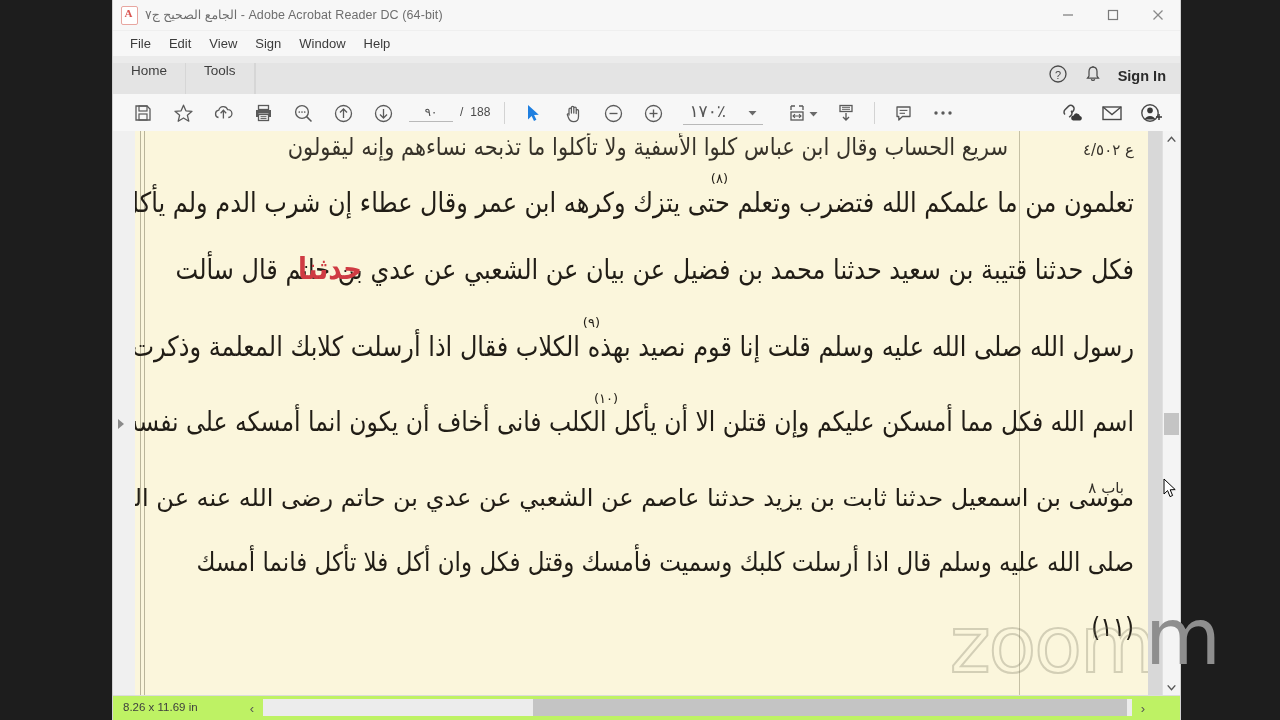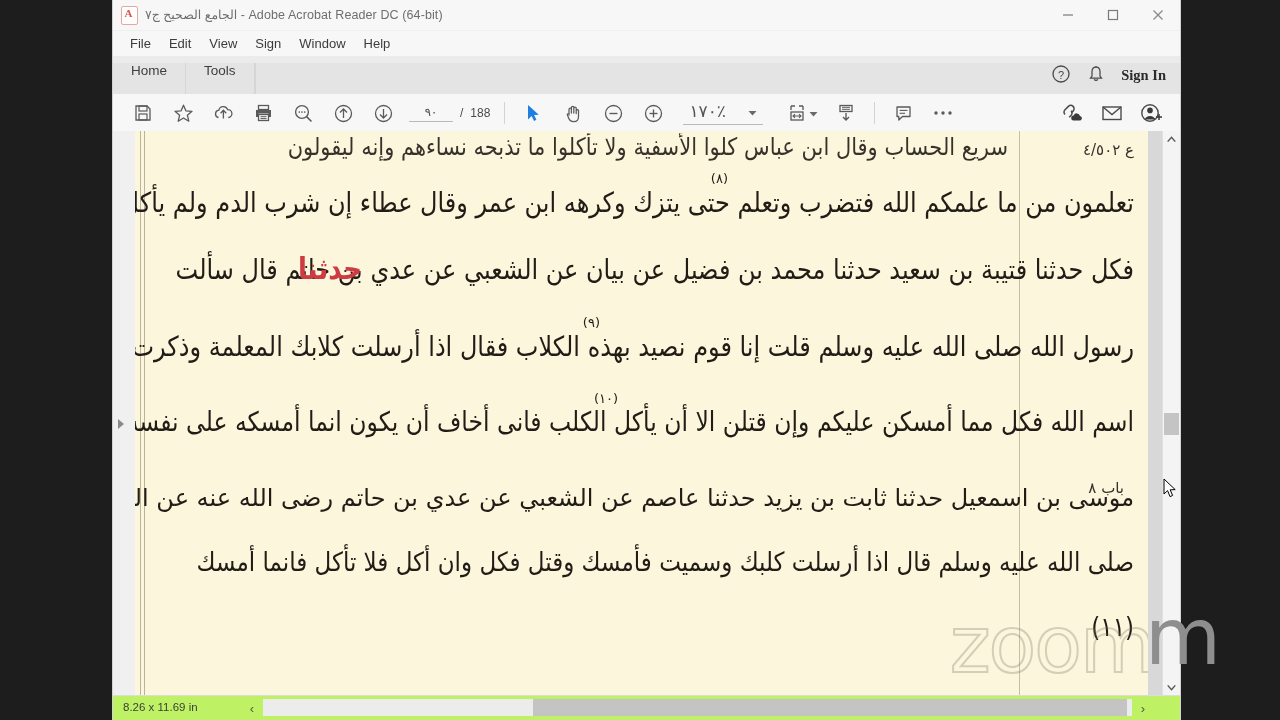--- a/index.html
+++ b/index.html
@@ -31,29 +31,29 @@
   
   #tabstrip{height:37px;background:#ebebeb;display:flex;align-items:flex-end;position:relative;}
   .tab{height:31px;display:flex;align-items:flex-start;padding:0 18px;font-size:13.5px;color:#3e3e3e;
        background:#e2e2e2;cursor:default;border-right:1px solid #d6d6d6;}
   .tab.plain{background:#e4e4e4;}
   .tab.active{background:#fff;height:37px;color:#2b2b2b;position:relative;}
   .tab-close{margin-left:16px;font-size:13px;color:#555;line-height:1;}
   #tab-right{flex:1;height:31px;background:#e4e4e4;border-left:1px solid #d6d6d6;}
   #signin-area{position:absolute;right:0;top:0;height:37px;display:flex;align-items:center;
                gap:16px;padding-right:14px;}
-  #signin-text{font-size:14.5px;color:#2b2b2b;font-weight:bold;font-family:Liberation Serif, serif;}
+  #signin-text{font-size:14.5px;color:#2b2b2b;font-weight:bold;}
 
   
   #toolbar{height:38px;background:#f7f7f7;display:flex;align-items:center;padding-left:10px;
            border-bottom:1px solid #e0e0e0;position:relative;}
   .tb{width:40px;height:38px;display:flex;align-items:center;justify-content:center;cursor:default;}
   .tb svg{display:block;}
   .sep{width:1px;height:22px;background:#d3d3d3;margin:0 8px;}
-  .pagebox{display:flex;align-items:center;gap:7px;margin:0 6px;}
+  .pagebox{display:flex;align-items:flex-start;gap:7px;margin:0 6px;}
   .pagefield{width:44px;border-bottom:1px solid #b9b9b9;text-align:center;font-size:11.5px;
              color:#4a4a4a;padding-bottom:2px;}
   .pagetotal{font-size:12px;color:#4a4a4a;}
   .zoombox{display:flex;align-items:center;gap:10px;border-bottom:1px solid #b9b9b9;
            padding:0 6px 2px 6px;margin-left:10px;width:68px;justify-content:space-between;}
   .zoomval{font-size:17px;color:#555;}
   #tb-right{position:absolute;right:8px;top:0;height:38px;display:flex;align-items:center;}
 
   
   #viewer{position:absolute;left:0;top:131px;width:1067px;height:565px;background:#d8d8d8;}

